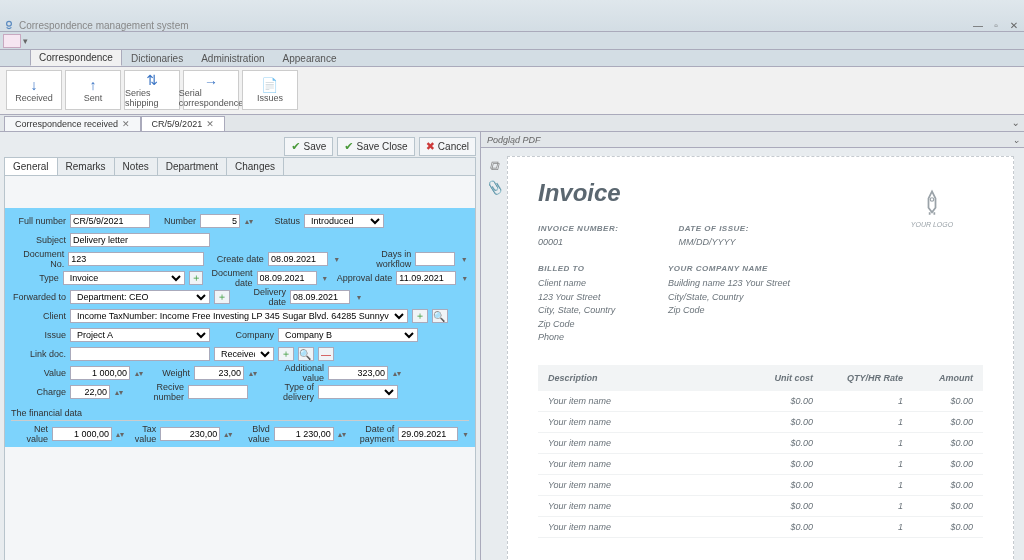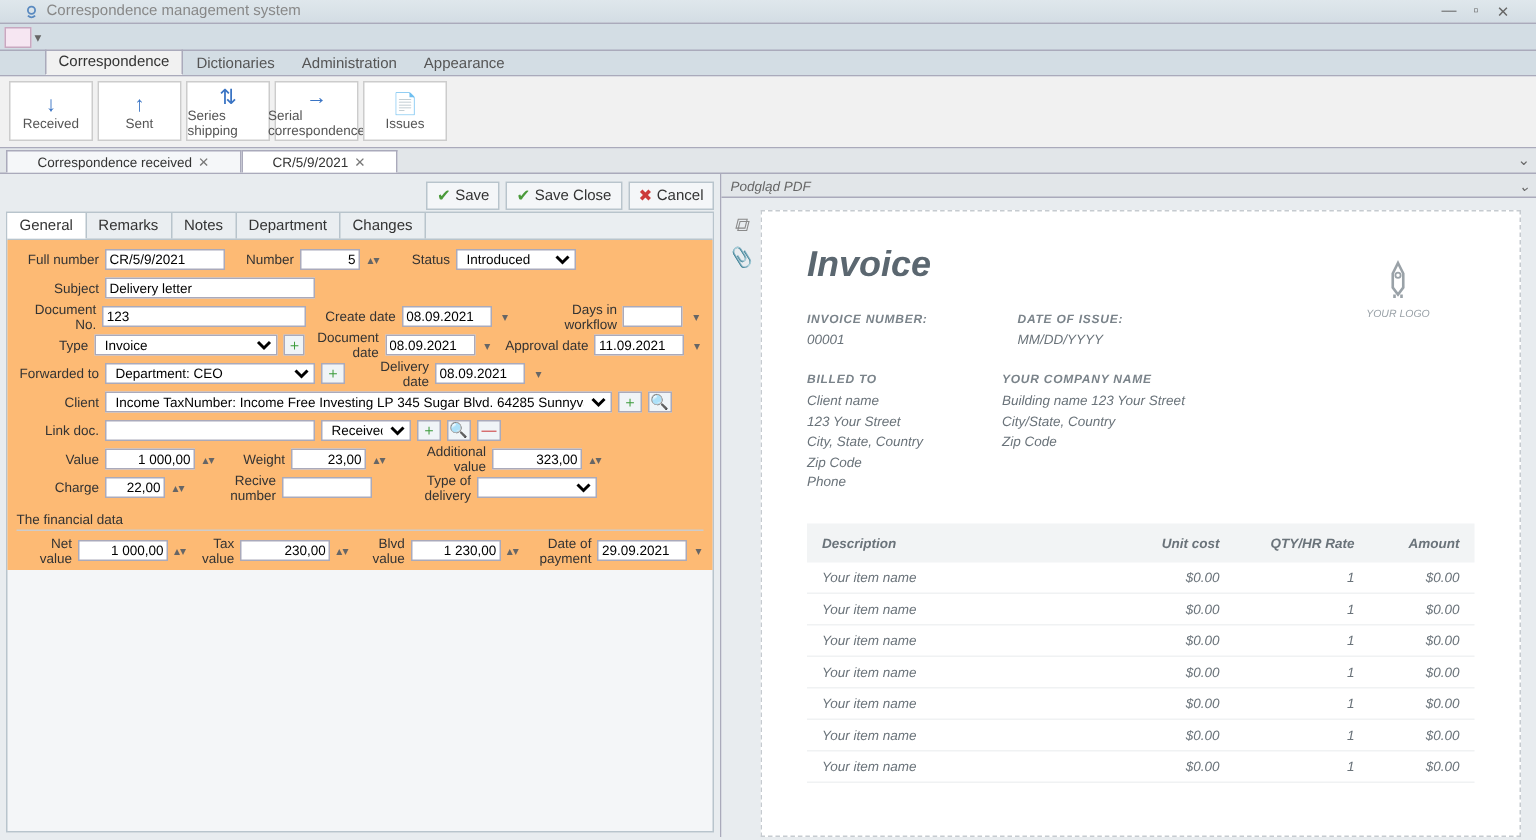--- a/index.html
+++ b/index.html
@@ -1,46 +1,46 @@
 <!DOCTYPE html>
 <html><head>
 <meta charset="utf-8">
 <style>
   * { box-sizing: border-box; margin: 0; padding: 0; font-family: Tahoma, Arial, sans-serif; }
   body { width: 1024px; height: 560px; background: #e8ecef; overflow: hidden; font-size: 10px; color: #333; }
-  .titlebar { height: 16px; background: linear-gradient(#dfe7ec,#d3dde4); border-bottom:1px solid #aab; display:flex; align-items:center; padding:0 15px; color:#888; }
+  .titlebar { height: 32px; background: linear-gradient(#dfe7ec,#d3dde4); border-bottom:1px solid #aab; display:flex; align-items:flex-end; padding:0 3px; color:#888; }
   .titlebar .logo { width:12px; height:12px; margin-right:4px; }
   .titlebar .title { flex:1; font-size:10px; }
   .titlebar .winbtns { display:flex; gap:4px; }
   .titlebar .winbtns span { display:inline-block; width:14px; text-align:center; color:#666; cursor:pointer; }
   .qat { height:18px; background:#d3dde4; border-bottom:1px solid #aab; display:flex; align-items:center; padding:0 3px; }
   .qat .qbox { width:18px; height:14px; background:#f6e6f2; border:1px solid #c8a8c0; margin-right:2px; }
   .qat .qdd { font-size:9px; color:#666; }
   .ribbon-tabs { height:17px; background:#d3dde4; display:flex; align-items:flex-end; padding-left:30px; gap:0; border-bottom:1px solid #aab; }
   .ribbon-tabs .tab { padding:2px 8px; font-size:10px; color:#555; cursor:pointer; border:1px solid transparent; border-bottom:none; }
   .ribbon-tabs .tab.active { background:#f1f1f1; border:1px solid #aab; border-bottom:1px solid #f1f1f1; color:#333; }
   .ribbon-body { height:48px; background:#f1f1f1; border-bottom:1px solid #aab; display:flex; padding:3px 6px; gap:3px; }
   .ribbon-btn { width:56px; height:40px; border:1px solid #ccc; background:#fff; display:flex; flex-direction:column; align-items:center; justify-content:center; font-size:9px; color:#555; cursor:pointer; }
   .ribbon-btn .ico { font-size:14px; color:#3a74c4; }
   .doc-tabs { height:17px; background:#e2e6e9; display:flex; align-items:flex-end; padding-left:4px; gap:0; border-bottom:1px solid #aab; position:relative; }
-  .doc-tabs .dtab { padding:2px 20px; font-size:9px; border:1px solid #aab; border-bottom:none; background:#f5f7f9; display:flex; align-items:center; gap:4px; cursor:pointer; }
+  .doc-tabs .dtab { padding:2px 10px; font-size:9px; border:1px solid #aab; border-bottom:none; background:#f5f7f9; display:flex; align-items:center; gap:4px; cursor:pointer; }
   .doc-tabs .dtab.active { background:#fff; }
   .doc-tabs .close { color:#777; cursor:pointer; }
   .doc-tabs .expand { position:absolute; right:4px; top:2px; color:#666; cursor:pointer; }
   .main { display:flex; height:442px; }
   .left { width:480px; padding:3px 4px; display:flex; flex-direction:column; }
   .actionbar { height:22px; display:flex; justify-content:flex-end; gap:4px; padding:2px 0; }
   .abtn { border:1px solid #b8c4cc; background:#f4f6f8; height:19px; padding:0 6px; display:flex; align-items:center; gap:3px; font-size:10px; cursor:pointer; }
   .abtn .ok { color:#4a9a3a; font-size:11px; }
   .abtn .cx { color:#cc3a3a; font-size:11px; }
   .form-panel { flex:1; border:1px solid #b8c4cc; background:#f4f6f8; display:flex; flex-direction:column; }
   .ftabs { display:flex; border-bottom:1px solid #b8c4cc; background:#eaeef1; }
   .ftabs .ftab { padding:3px 8px; font-size:10px; border-right:1px solid #b8c4cc; cursor:pointer; }
   .ftabs .ftab.active { background:#fff; }
-  .fbody { padding:5px 6px; background:#fdba74; display:flex; flex-direction:column; gap:3px; }
+  .fbody { padding:5px 6px; background:#7dd3fc; display:flex; flex-direction:column; gap:3px;margin-top:32px; }
   .row { display:flex; align-items:center; gap:4px; height:16px; }
   .lbl { width:55px; text-align:right; font-size:9px; color:#333; }
   .lbl.s { width:42px; }
   input[type=text], select { height:14px; border:1px solid #aab; background:#fff; font-size:9px; padding:0 2px; }
   .w40{width:40px}.w50{width:50px}.w60{width:60px}.w80{width:80px}.w140{width:140px}.w60r{width:60px;text-align:right}.spn{width:10px;text-align:center;font-size:8px;color:#666}
   .icobtn { width:16px; height:14px; border:1px solid #aab; background:#f0f4f7; display:flex; align-items:center; justify-content:center; font-size:10px; cursor:pointer; }
   .icobtn.green{color:#3a9a3a}.icobtn.blue{color:#3a74c4}.icobtn.red{color:#cc3a3a}
   .section-label { font-size:9px; color:#333; margin:5px 0 2px 0; border-bottom:1px solid #ccc; padding-bottom:2px; }
   .right { flex:1; border-left:1px solid #aab; display:flex; flex-direction:column;font-style:italic; }
   .pdf-header { height:16px; background:#e2e6e9; border-bottom:1px solid #aab; padding:1px 6px; font-size:9px; color:#666; display:flex; align-items:center; position:relative; }
@@ -197,20 +197,26 @@
           <input type="text" class="w60" value="08.09.2021" style="">
             <span class="spn">▾</span>
         </div>
         <div class="row">
           <span class="lbl">Client</span>
           <select style="width:338px"><option>Income TaxNumber: Income Free Investing LP   345 Sugar Blvd.   64285 Sunnyvale, USA</option></select>
           <div class="icobtn green">＋</div>
           <div class="icobtn blue">🔍</div>
         </div>
         <div class="row">
+          <span class="lbl">Issue</span>
+          <select class="w140"><option>Project A</option></select>
+          <span class="lbl" style="width:60px">Company</span>
+          <select class="w140"><option>Company B</option></select>
+        </div>
+        <div class="row">
           <span class="lbl">Link doc.</span>
           <input type="text" class="w140" style="">
           <select class="w60"><option>Received</option></select>
           <div class="icobtn green">＋</div>
           <div class="icobtn blue">🔍</div>
           <div class="icobtn red">—</div>
         </div>
 
         <div class="row">
           <span class="lbl">Value</span>

